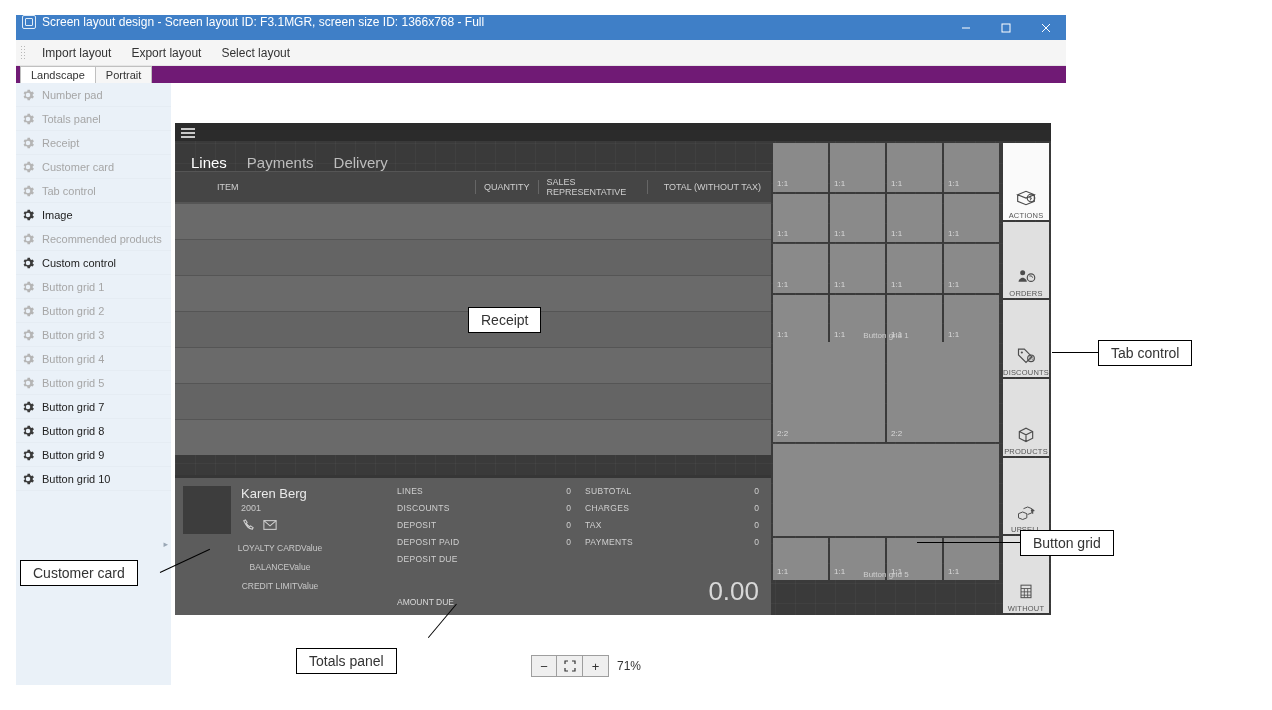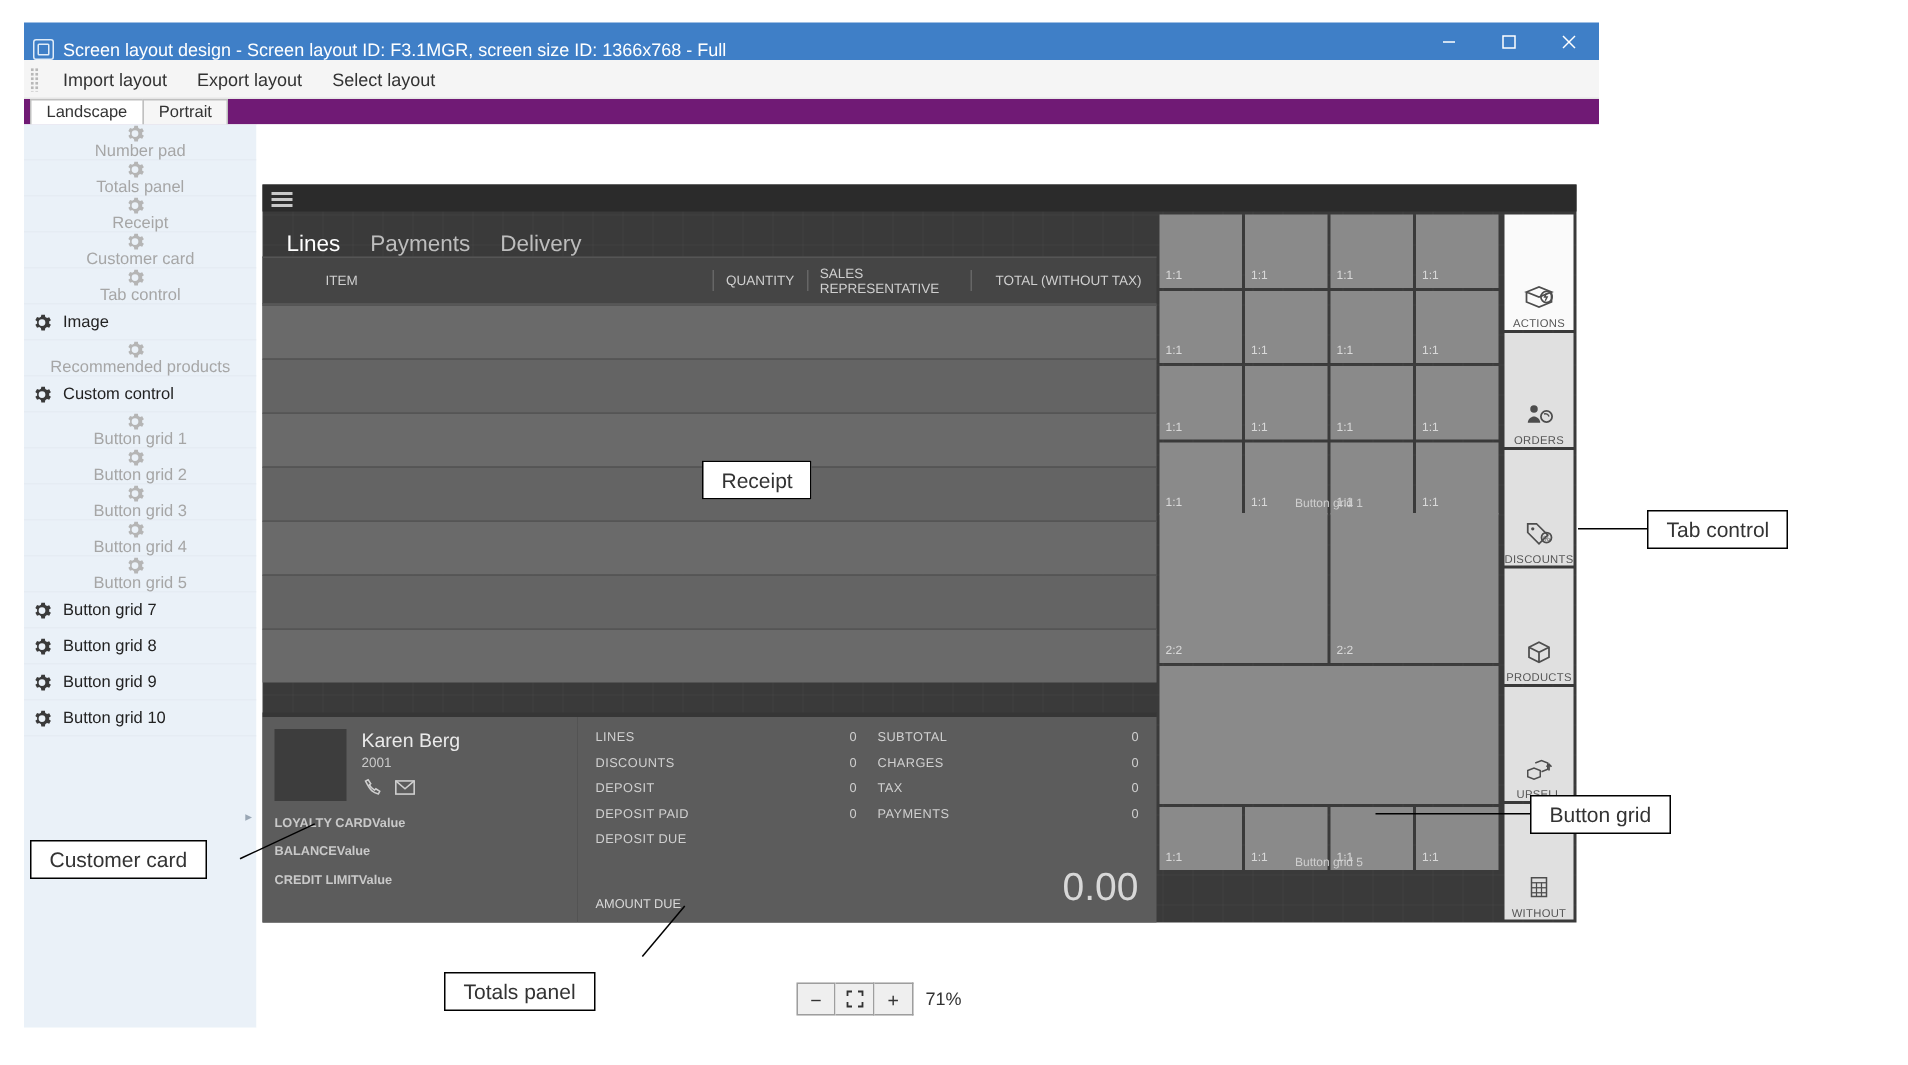--- a/index.html
+++ b/index.html
@@ -1,36 +1,36 @@
 <!DOCTYPE html>
 <html><head>
 <meta charset="utf-8">
 <style>
   * { box-sizing: border-box; }
   html, body { margin:0; padding:0; font-family: "Segoe UI", Arial, sans-serif; font-size:12px; color:#333; }
   .canvas { width:1272px; height:710px; position:relative; background:#fff; }
   .window { position:absolute; left:15px; top:14px; width:1052px; border:1px solid #fff; }
-  .titlebar { height:25px; background:#3f7fc7; display:flex; align-items:flex-end; color:#fff; font-size:12px; }
+  .titlebar { height:25px; background:#3f7fc7; display:flex; align-items:flex-start; color:#fff; font-size:12px; }
   .titlebar .app-icon { width:14px; height:14px; margin:0 6px 0 6px; border:1px solid #e0ecf8; border-radius:2px; position:relative; }
   .titlebar .app-icon::after { content:""; position:absolute; inset:2px; border:1px solid #e0ecf8; border-radius:1px; }
   .titlebar .spacer { flex:1; }
   .titlebar .win-btn { width:40px; height:25px; display:flex; align-items:center; justify-content:center; color:#fff; }
   .titlebar .win-btn svg { width:10px; height:10px; }
   .toolbar { height:26px; background:#f5f5f5; display:flex; align-items:center; border-bottom:1px solid #e6e6e6; padding:0 4px; font-size:12px; color:#333; }
   .toolbar .grip { width:6px; height:16px; margin-right:6px; background-image:radial-gradient(circle,#b8b8b8 1px,transparent 1px); background-size:3px 3px; }
   .toolbar .menu-item { padding:0 10px; height:100%; display:flex; align-items:center; }
   .tabs { display:flex; background:#701a75; padding-left:4px; }
   .tabs .tab { padding:2px 10px; font-size:11px; border:1px solid #c0c0c0; background:#f6f6f6; border-bottom:none; margin-right:-1px; }
   .tabs .tab.active { background:#fff; font-weight:500; }
   .content { display:flex; height:602px; background:#fff; }
   .sidebar { width:155px; background:#eaf1f8; display:flex; flex-direction:column; position:relative; }
   .side-item { display:flex; align-items:center; height:24px; font-size:11px; padding:0 6px 0 6px; border-bottom:1px solid #e5ecf3; }
   .side-item .gear { width:12px; height:12px; margin-right:8px; }
   .side-item .gear svg { width:12px; height:12px; }
-  .side-item.disabled { color:#a6a6a6;flex-direction:column; }
+  .side-item.disabled { color:#a6a6a6; }
   .side-item.disabled .gear svg { fill:#b5b5b5; }
   .side-item.enabled  { color:#222; }
   .side-item.enabled  .gear svg { fill:#3a3a3a; }
   .sidebar-footer { position:absolute; right:3px; bottom:136px; font-size:9px; color:#9aa7b5; }
 
   .design-surface { flex:1; background:#fff; position:relative; }
   .preview { position:absolute; left:4px; top:40px; width:876px; height:492px; background:#3a3a3a; background-image:linear-gradient(rgba(255,255,255,.03) 1px,transparent 1px),linear-gradient(90deg,rgba(255,255,255,.03) 1px,transparent 1px); background-size:20px 20px; }
   .preview .topbar { height:18px; background:#2b2b2b; display:flex; align-items:center; }
   .hamburger { width:14px; height:12px; margin-left:6px; }
   .hamburger span { display:block; height:2px; background:#c8c8c8; margin:2px 0; }
@@ -49,21 +49,21 @@
   .receipt-rows .row { height:36px; border-top:1px solid #555; background:#646464; }
   .receipt-rows .row:nth-child(odd){ background:#6a6a6a; }
   .bottom-split { display:flex; height:140px; border-top:3px solid #363636; }
   .cust-card { width:210px; background:#5c5c5c; color:#d6d6d6; font-size:9px; padding:8px 8px 4px 8px; display:flex; flex-direction:column; }
   .cust-top { display:flex; }
   .avatar { width:48px; height:48px; background:#3d3d3d; margin-right:10px; }
   .cust-name { color:#eaeaea; font-size:13px; }
   .cust-id { font-size:9px; color:#c9c9c9; margin-top:2px; }
   .cust-icons { margin-top:6px; display:flex; gap:8px; }
   .cust-icons svg { width:14px; height:12px; fill:none; stroke:#cfcfcf; stroke-width:1.2; }
-  .cust-kv { display:flex; justify-content:flex-start; font-size:8.5px; color:#c9c9c9; margin-top:9px;font-weight:bold; }
+  .cust-kv { display:flex; justify-content:center; font-size:8.5px; color:#c9c9c9; margin-top:9px; }
   .totals { flex:1; background:#5c5c5c; color:#d0d0d0; font-size:8.5px; padding:8px 12px 4px 12px; display:grid; grid-template-columns: 1fr auto 1fr auto; row-gap:7px; column-gap:14px; align-content:start; position:relative; }
   .totals .label { letter-spacing:.3px; }
   .totals .val { text-align:right; color:#cfcfcf; }
   .amount-due-row { position:absolute; left:12px; right:12px; bottom:8px; display:flex; justify-content:space-between; align-items:flex-end; color:#d8d8d8; }
   .amount-due-row .big { font-size:26px; font-weight:300; }
 
   .right-col { flex:1; display:flex; }
   .btn-area { flex:1; display:flex; flex-direction:column; padding:2px 2px 2px 2px; }
   .bg1 { display:grid; grid-template-columns:repeat(4,1fr); grid-template-rows:repeat(4,1fr); gap:2px; height:200px; }
   .tile { background:#8a8a8a; display:flex; align-items:flex-end; padding:4px; justify-content:flex-start; color:#d9d9d9; font-size:8px; }

